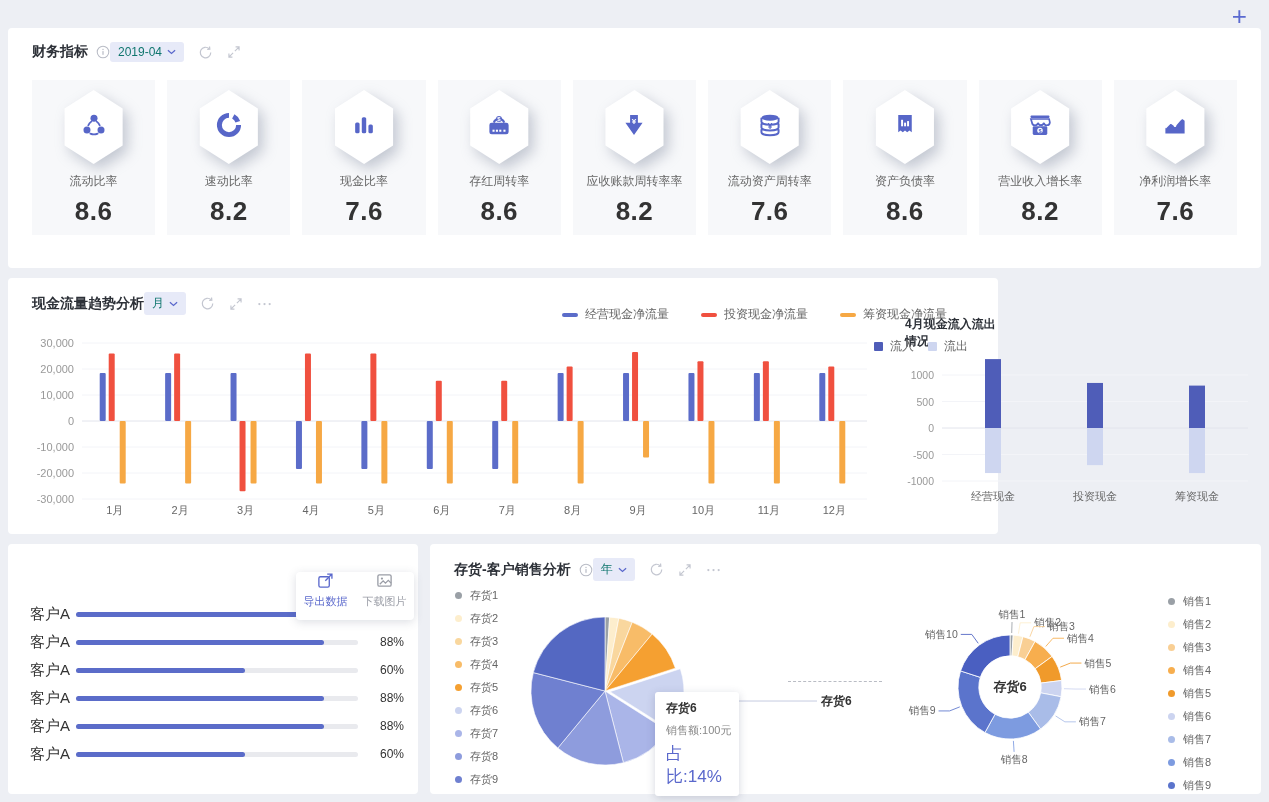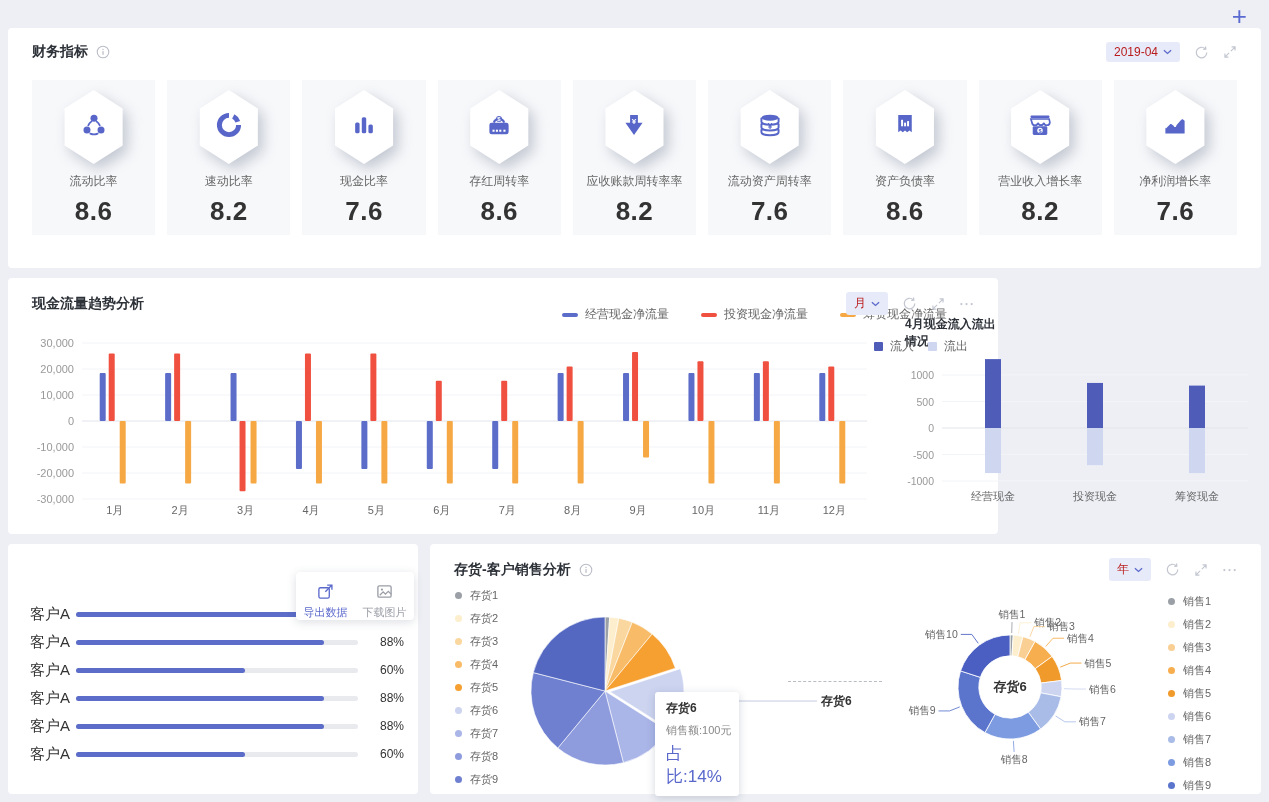--- a/index.html
+++ b/index.html
@@ -1,23 +1,23 @@
 <!DOCTYPE html>
 <html><head>
 <meta charset="utf-8">
 <style>
   * { margin:0; padding:0; box-sizing:border-box; }
   body { font-family:"Liberation Sans", sans-serif; background:#edeff4; }
   .stage { position:relative; width:1269px; height:802px; background:#edeff4; overflow:hidden; }
   .panel { position:absolute; background:#fff; border-radius:4px; }
   .panel-title { font-size:14px; font-weight:bold; color:#2d3138; }
-  .panel-head { position:absolute; top:14px; left:24px; right:24px; display:flex; justify-content:space-between; align-items:center; z-index:3; }
+  .panel-head { position:absolute; top:14px; left:24px; right:24px; display:flex; align-items:center; z-index:3; }
   .head-left { display:flex; align-items:center; gap:8px; }
   .head-right { display:flex; align-items:center; gap:14px; }
-  .chip { display:inline-flex; align-items:center; gap:5px; background:#e7eaf8; color:#b91c1c; font-size:12px; padding:3px 8px; border-radius:3px; cursor:pointer; }
+  .chip { display:inline-flex; align-items:center; gap:5px; background:#e7eaf8; color:#0f766e; font-size:12px; padding:3px 8px; border-radius:3px; cursor:pointer; }
   .hicon { color:#c3c6d0; display:inline-flex; cursor:pointer; }
   .hicon svg, .info-ic svg, .chev svg { display:block; }
   .info-ic { color:#b9bcc6; display:inline-flex; cursor:pointer; }
   .chev { color:#5a68cc; display:inline-flex; }
   .add-btn { position:absolute; top:2px; right:22px; font-size:26px; font-weight:300; color:#5b6ad0; cursor:pointer; line-height:28px; }
   
   .kpi-row { position:absolute; top:52px; left:24px; right:24px; display:flex; gap:12px; }
   .kpi-card { flex:1; height:155px; background:#f7f8fa; position:relative; text-align:center; }
   .kpi-hex { width:66px; height:74px; margin:10px auto 0; background:#fff;
     clip-path:polygon(50% 0, 94% 25%, 94% 75%, 50% 100%, 6% 75%, 6% 25%);
@@ -35,21 +35,21 @@
   .dot { width:7px; height:7px; border-radius:50%; }
   .sub-title { position:absolute; font-size:12px; font-weight:bold; color:#2d3138; }
   
   .credit-rows { position:absolute; left:22px; right:14px; top:56px; }
   .crow { display:flex; align-items:center; height:28px; }
   .crow .clabel { width:42px; font-size:15px; color:#333; }
   .ctrack { flex:1; height:5px; background:#e9eaee; border-radius:3px; margin:0 12px 0 4px; position:relative; }
   .cfill { position:absolute; left:0; top:0; height:5px; border-radius:3px; }
   .cpct { width:34px; font-size:12px; color:#333; text-align:right; }
   .menu-pop { position:absolute; right:4px; top:28px; width:118px; height:48px; background:#fff; border-radius:4px;
-    box-shadow:0 2px 10px rgba(60,70,100,.18); display:flex; align-items:flex-end; justify-content:space-around; z-index:6; }
+    box-shadow:0 2px 10px rgba(60,70,100,.18); display:flex; align-items:flex-start; justify-content:space-around; z-index:6; }
   .menu-item { display:flex; flex-direction:column; align-items:center; gap:3px; font-size:11px; cursor:pointer; }
   .menu-item.blue { color:#5a68cc; }
   .menu-item.gray { color:#9b9ac; color:#9a9da6; }
   
   .tooltip { position:absolute; background:#fff; border-radius:3px; box-shadow:0 2px 9px rgba(60,70,100,.22);
     padding:8px 11px; z-index:5; width:84px; }
   .tooltip .tt-title { font-size:12px; font-weight:bold; color:#333; }
   .tooltip .tt-line { font-size:11px; color:#888; margin-top:6px; white-space:nowrap; }
   .tooltip .tt-share { font-size:17px; color:#5a68cc; margin-top:4px; }
   .connector { position:absolute; border-top:1px dashed #b9bcc4; }

